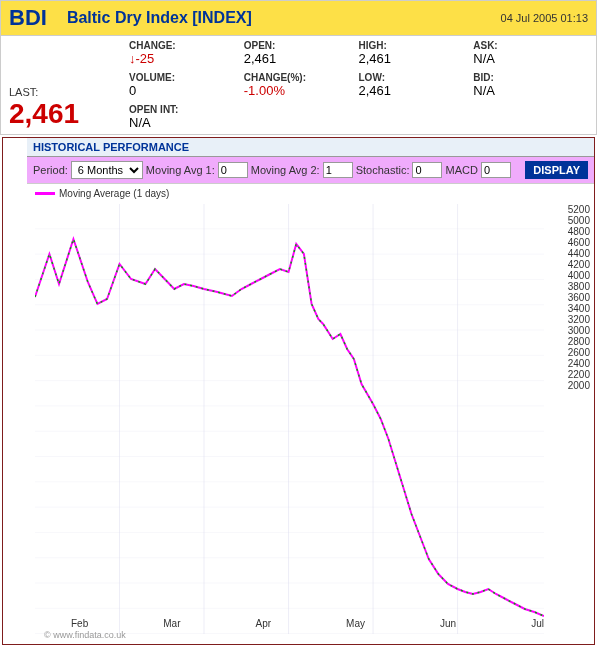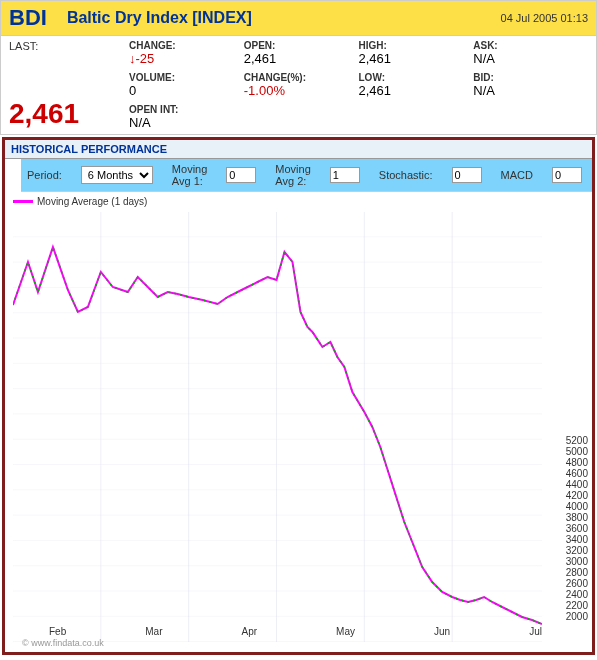--- a/index.html
+++ b/index.html
@@ -6,34 +6,34 @@
     body { font-family: Arial, sans-serif; font-size: 12px; background: #fff; width: 597px; height: 660px; overflow: hidden; }
     
     
     #header { background: #fde047; border: 1px solid #ccc; padding: 4px 8px; display: flex; align-items: center; gap: 12px; text-align: right; }
     #ticker-symbol { font-size: 22px; font-weight: bold; color: #003399; margin-right: 8px; }
     #ticker-name { font-size: 16px; font-weight: bold; color: #003399; }
     #date-time { margin-left: auto; font-size: 11px; color: #333; }
     
     
     #stats-section { border: 1px solid #ccc; border-top: none; padding: 4px 8px; display: grid; grid-template-columns: 120px 1fr; }
-    #last-section { display: flex; flex-direction: column; justify-content: space-between; }
+    #last-section { display: flex; flex-direction: column; justify-content: flex-end; }
     #last-label { font-size: 11px; color: #333; }
     #last-value { font-size: 28px; font-weight: bold; color: #cc0000; }
     #metrics-grid { display: grid; grid-template-columns: repeat(4, 1fr); row-gap: 6px; }
     .metric-item { display: flex; flex-direction: column; }
     .metric-label { font-size: 10px; color: #333; font-weight: bold; }
     .metric-value { font-size: 13px; color: #000; }
     .metric-value.red { color: #cc0000; }
     .change-arrow { color: #cc0000; font-size: 13px; }
     
     
-    #historical-section { border: 3px solid #7f1d1d; margin: 2px; background: #fff; }
+    #historical-section { border: 1px solid #7f1d1d; margin: 2px; background: #fff; padding-left: 24px; }
     #historical-header { background: #e8f0f8; padding: 3px 6px; font-size: 11px; font-weight: bold; color: #003399; border-bottom: 1px solid #999; }
-    #controls-bar { display: flex; align-items: center; gap: 19px; padding: 4px 6px; background: #7dd3fc; border-bottom: 1px solid #ccc; margin-left: 16px; }
+    #controls-bar { display: flex; align-items: center; gap: 3px; padding: 4px 6px; background: #f0abfc; border-bottom: 1px solid #ccc; }
     .ctrl-label { font-size: 11px; color: #333; }
     .ctrl-select { font-size: 11px; border: 1px solid #999; padding: 1px 2px; background: #fff; }
     .ctrl-input { font-size: 11px; border: 1px solid #999; padding: 1px 2px; width: 30px; background: #fff; }
     #display-btn { background: #003399; color: #fff; border: none; padding: 3px 8px; font-size: 11px; font-weight: bold; cursor: pointer; margin-left: auto; }
     
     
     #chart-container { position: relative; background: #fff; height: 460px; }
     #chart-legend { position: absolute; top: 4px; left: 8px; font-size: 10px; color: #333; display: flex; align-items: center; gap: 4px; }
     .legend-line { width: 20px; height: 3px; background: #ff00ff; display: inline-block; }
     #y-axis { position: absolute; top: 20px; right: 0; width: 50px; bottom: 30px; display: flex; flex-direction: column; justify-content: space-between; }
@@ -252,21 +252,21 @@
           472,385
           480,390
           490,395
           500,400
           510,405
           520,408
           530,412
         "></polyline>
     </svg>
 
-    <div id="y-axis" style="position:absolute;top:20px;right:0;width:50px;bottom:30px;display:flex;flex-direction:column;justify-content:flex-end;">
+    <div id="y-axis" style="position:absolute;top:20px;right:0;width:50px;bottom:30px;display:flex;flex-direction:column;justify-content:flex-start;">
       <span class="y-label">5200</span>
       <span class="y-label">5000</span>
       <span class="y-label">4800</span>
       <span class="y-label">4600</span>
       <span class="y-label">4400</span>
       <span class="y-label">4200</span>
       <span class="y-label">4000</span>
       <span class="y-label">3800</span>
       <span class="y-label">3600</span>
       <span class="y-label">3400</span>

